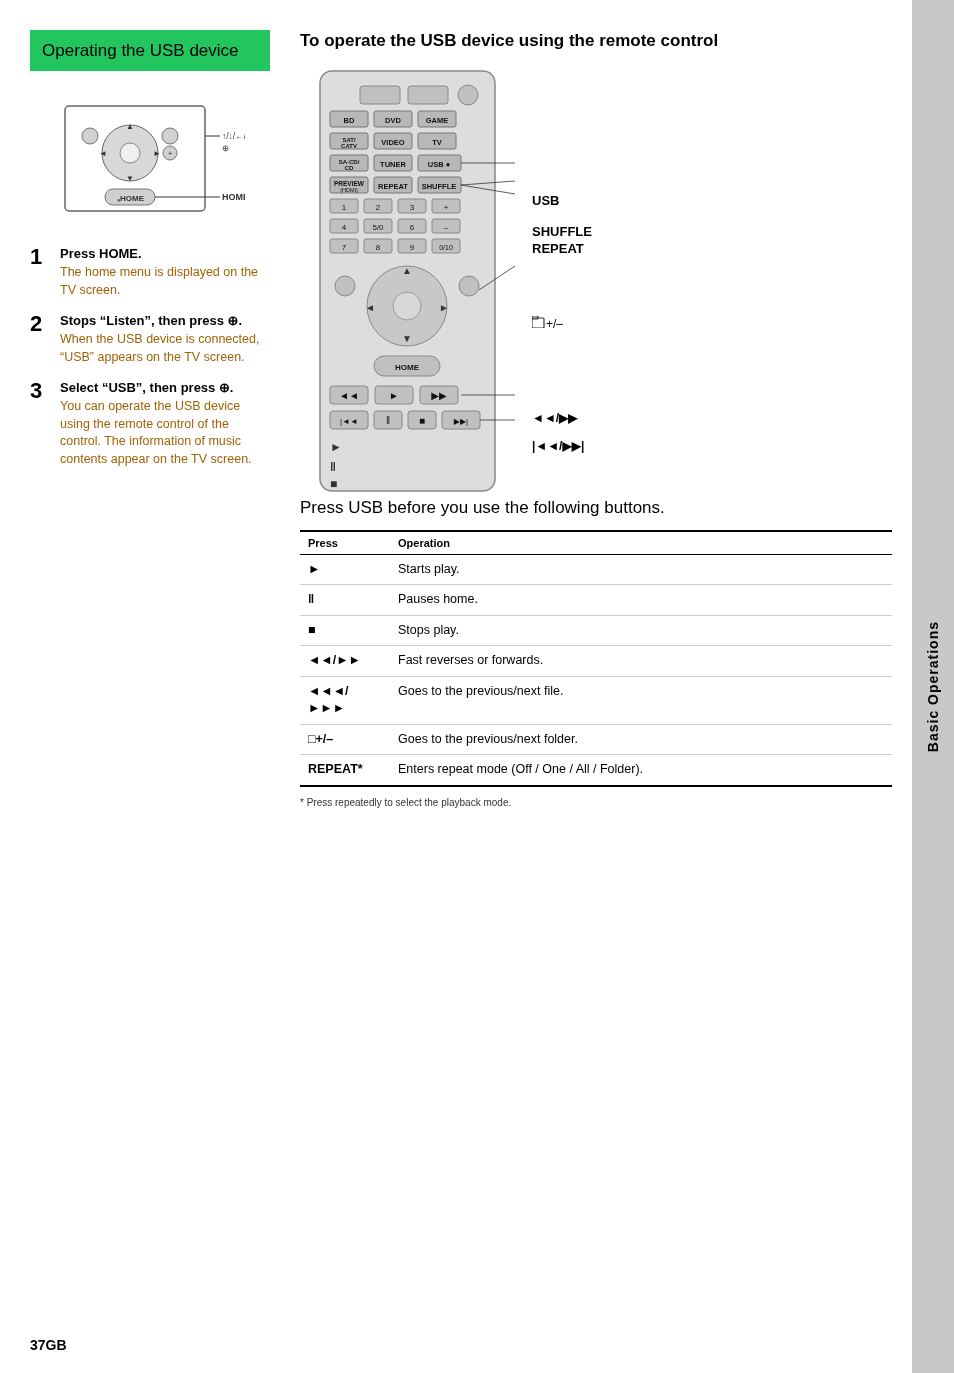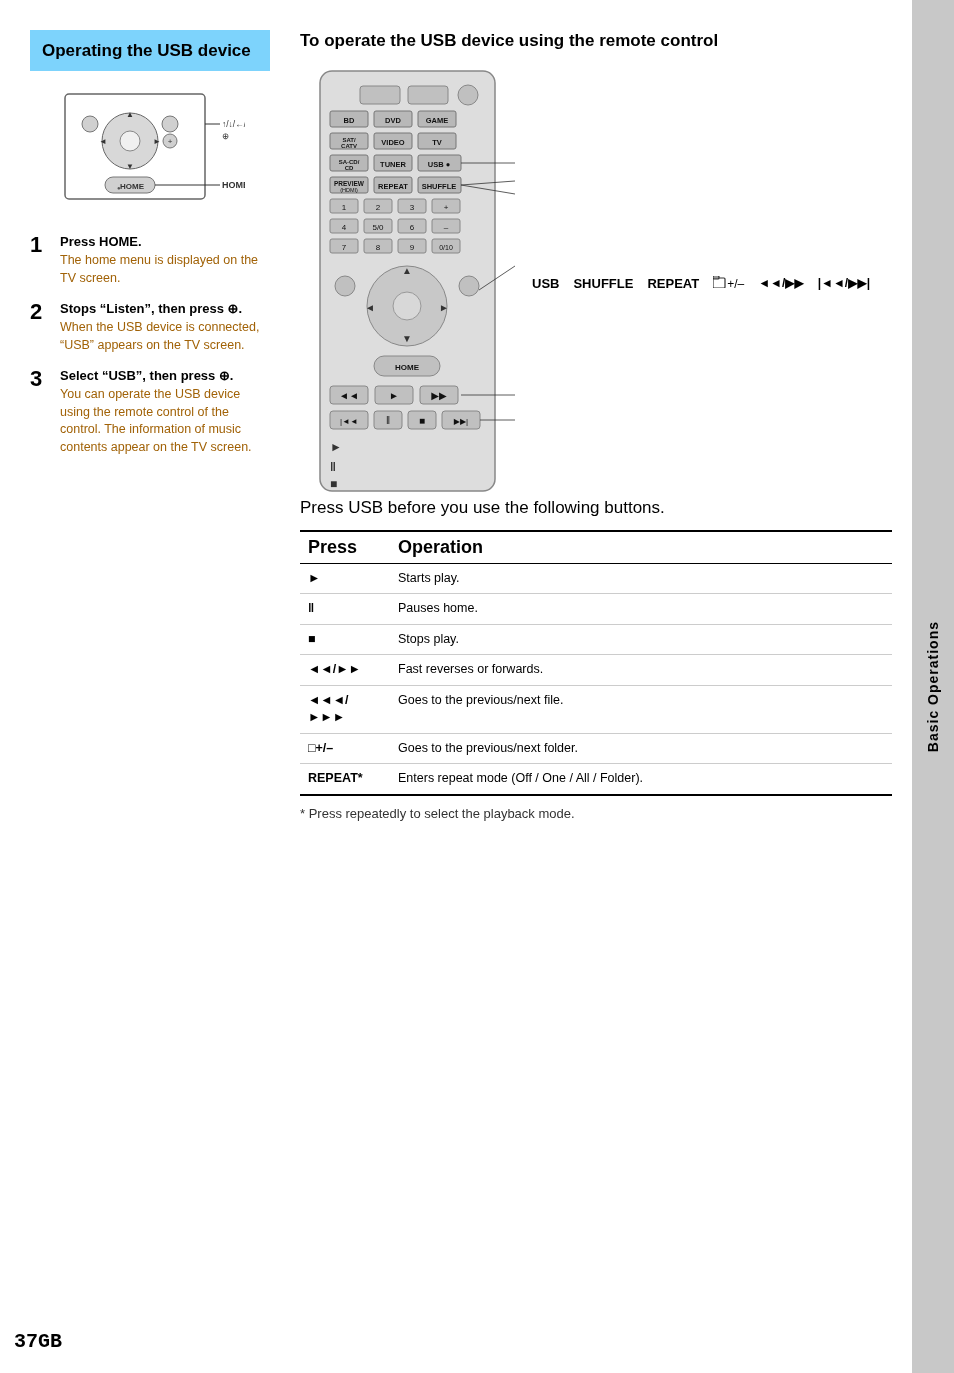--- a/index.html
+++ b/index.html
@@ -33,26 +33,26 @@
       flex: 1;
     }
 
     
     .left-col {
       width: 240px;
       flex-shrink: 0;
     }
 
     .section-header {
-      background: #7dd3fc;
+      background: #22c55e;
       padding: 10px 12px;
       font-size: 17px;
-      font-weight: bold;
+      font-weight: normal;
       line-height: 1.25;
-      margin-bottom: 8px;
+      margin-bottom: 20px;
     }
 
     
     .remote-small {
       display: flex;
       justify-content: center;
       margin-bottom: 20px;
       padding: 10px 0;
     }
 
@@ -119,21 +119,21 @@
     }
 
     
     .ops-table {
       width: 100%;
       border-collapse: collapse;
       margin-bottom: 10px;
     }
 
     .ops-table th {
-      font-size: 18px;
+      font-size: 11px;
       font-weight: bold;
       text-align: left;
       padding: 5px 8px;
       border-top: 2px solid #000;
       border-bottom: 1px solid #000;
     }
 
     .ops-table td {
       font-size: 12.5px;
       padding: 6px 8px;
@@ -145,21 +145,21 @@
     .ops-table tr:last-child td {
       border-bottom: 2px solid #000;
     }
 
     .press-col {
       width: 90px;
       font-weight: bold;
     }
 
     .footnote {
-      font-size: 13px;
+      font-size: 10px;
       margin-top: 1px;
       color: #333;
     }
 
     
     .sidebar {
       width: 42px;
       background: #c8c8c8;
       display: flex;
       align-items: center;
@@ -173,24 +173,23 @@
       font-weight: bold;
       font-size: 14px;
       letter-spacing: 1px;
       white-space: nowrap;
     }
 
     
     .page-number {
       position: absolute;
       bottom: 20px;
-      left: 14px;
-      font-size: 20px;
-      font-weight: bold;
-      font-family: Liberation Mono, monospace;
+      left: 30px;
+      font-size: 14px;
+      font-weight: bold;
     }
   </style>
 </head>
 <body>
 
 <div class="page-container">
   <div class="main-content">
     <div class="two-col">
 
       <div class="left-col">
@@ -372,21 +371,21 @@
 
             <line x1="161" y1="119" x2="215" y2="128" stroke="#333" stroke-width="0.8"></line>
 
             <line x1="161" y1="329" x2="215" y2="329" stroke="#333" stroke-width="0.8"></line>
 
             <line x1="180" y1="354" x2="215" y2="354" stroke="#333" stroke-width="0.8"></line>
 
             <line x1="179" y1="224" x2="215" y2="200" stroke="#333" stroke-width="0.8"></line>
           </svg>
 
-          <div style="display:flex;flex-direction:row;gap:14px;padding-top:84px;margin-left:2px;">
+          <div style="display:flex;flex-direction:column;gap:0;padding-top:84px;margin-left:2px;">
             <div style="font-weight:bold;font-size:13px;margin-bottom:16px;">USB</div>
             <div style="font-weight:bold;font-size:13px;margin-bottom:2px;">SHUFFLE</div>
             <div style="font-weight:bold;font-size:13px;margin-bottom:60px;">REPEAT</div>
             <div style="font-size:12px;margin-bottom:80px;">
               <svg width="14" height="12" viewBox="0 0 14 12">
                   <rect x="0" y="2" width="12" height="10" rx="1" fill="none" stroke="#333" stroke-width="1.2"></rect>
                   <rect x="0" y="0" width="6" height="3" rx="1" fill="none" stroke="#333" stroke-width="1.2"></rect>
                 </svg>+/–
             </div>
             <div style="font-weight:bold;font-size:12px;margin-bottom:14px;">◄◄/▶▶</div>

